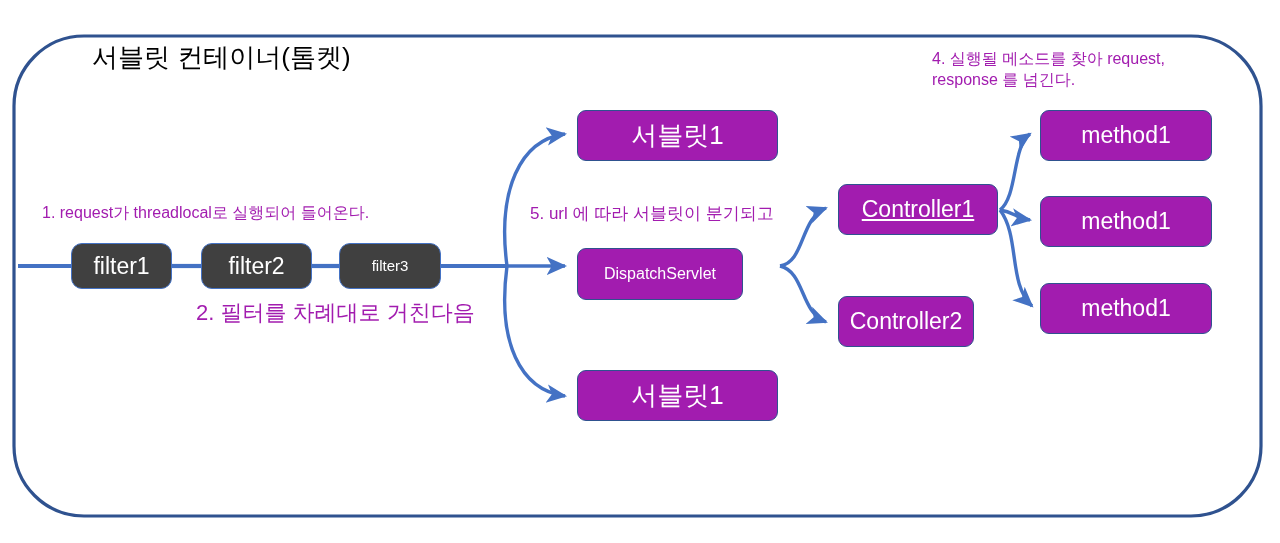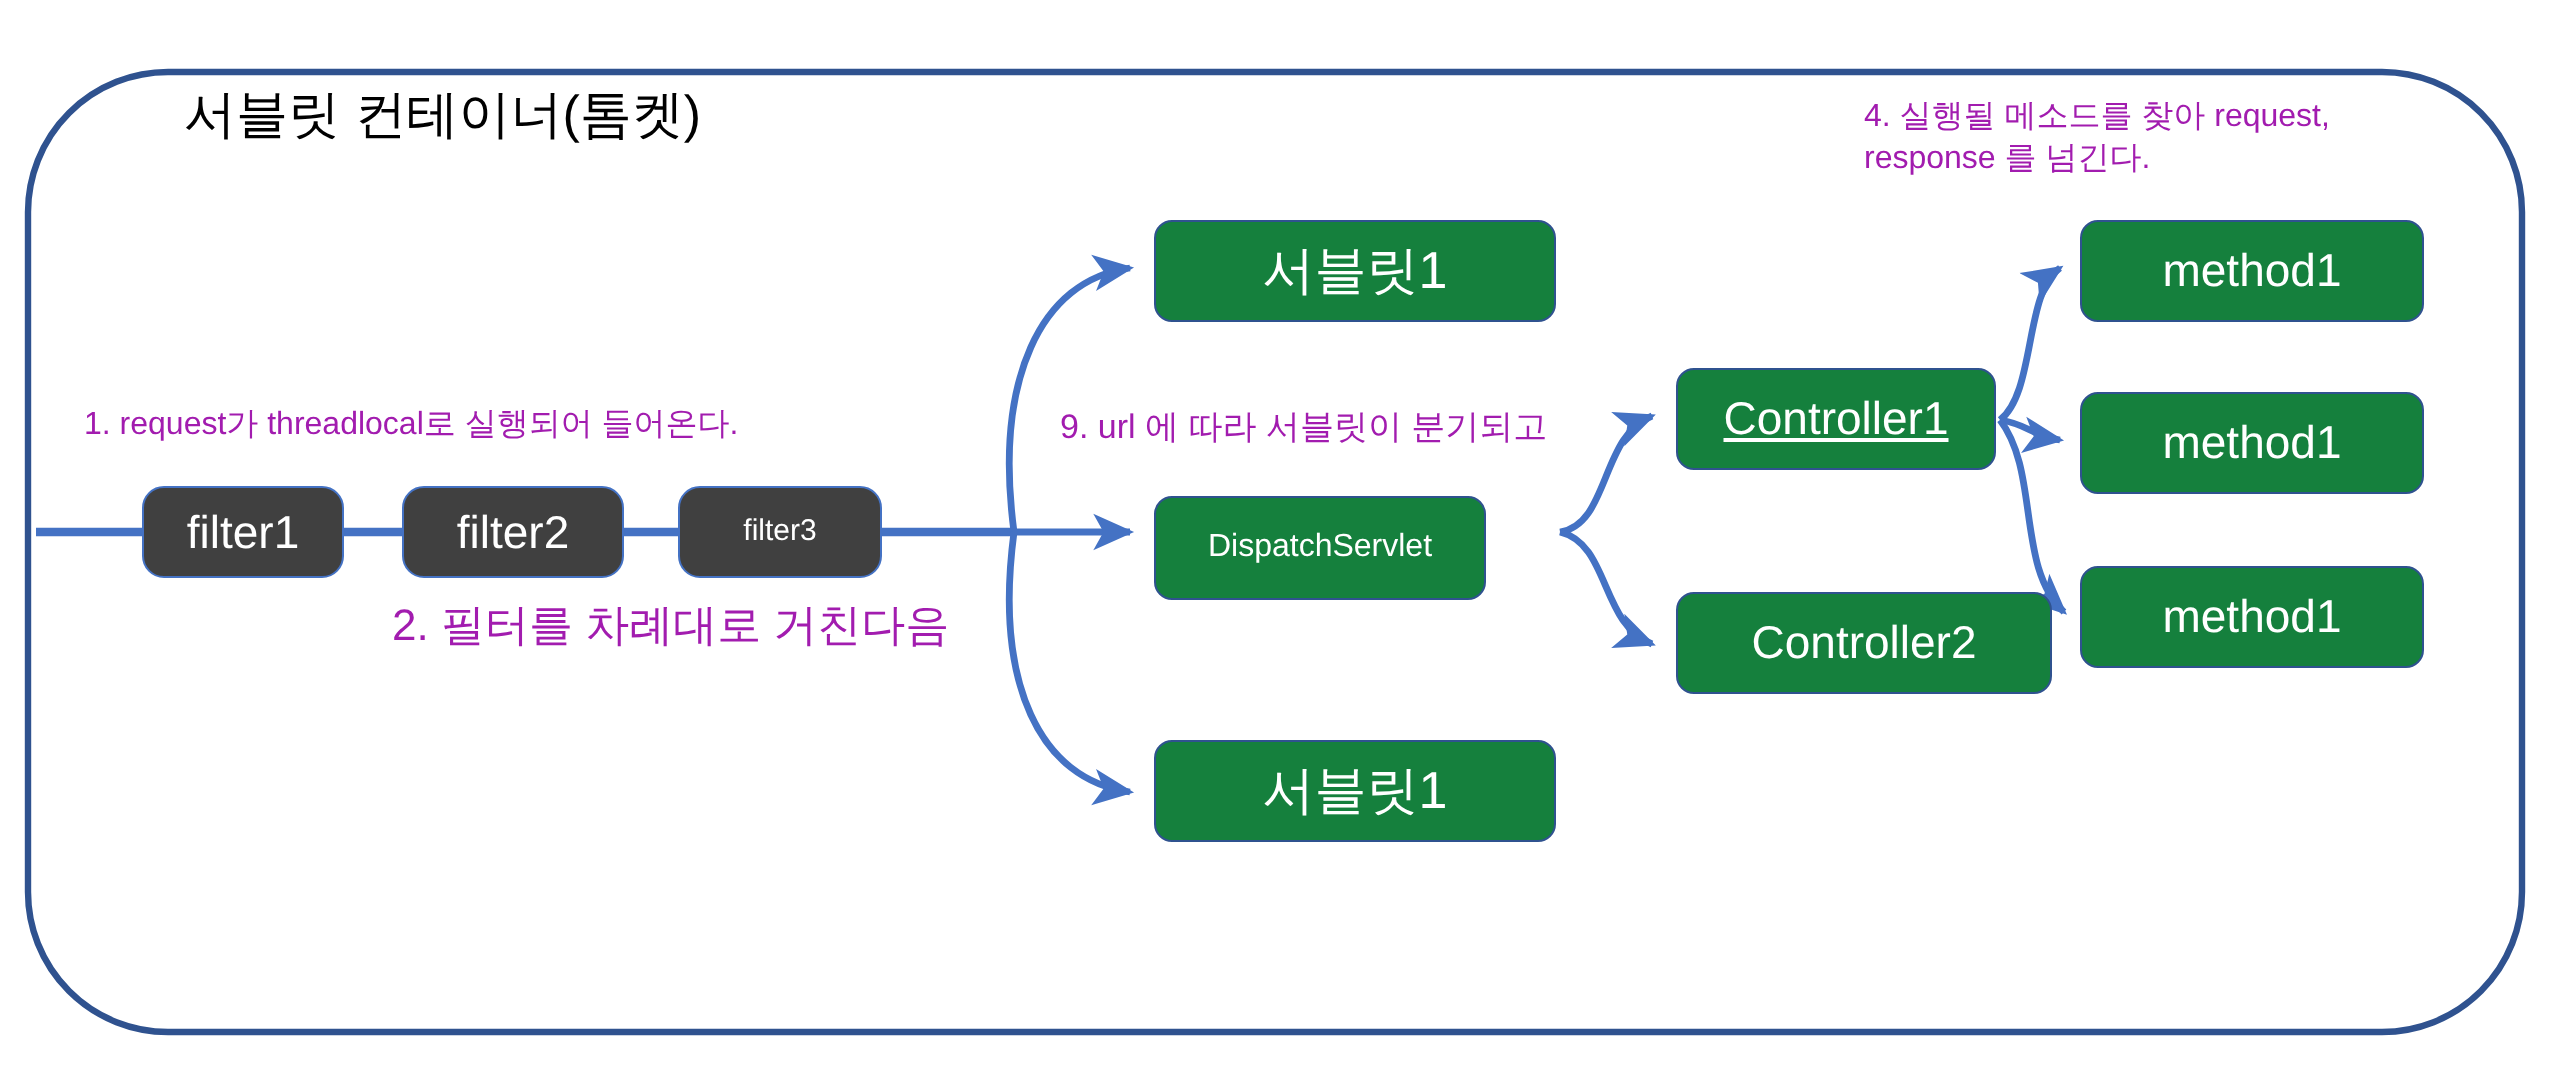--- a/index.html
+++ b/index.html
@@ -32,21 +32,21 @@
     align-items: center;
     justify-content: center;
     border-radius: 9px;
     color: #ffffff;
     text-align: center;
     line-height: 1.05;
     white-space: nowrap;
     z-index: 3;
   }
   .node.green {
-    background: #15803d;
+    background: #a21caf;
     border: 1.6px solid #2F528F;
   }
   .node.blue {
     background: #404040;
     border: 1.4px solid #4472C4;
     border-radius: 11px;
   }
   .label {
     position: absolute;
     color: #a21caf;
@@ -89,21 +89,21 @@
 
     <path d="M1000,210 C1018,196 1012,146 1030,134" fill="none" stroke="#4472C4" stroke-width="3.4" marker-end="url(#arrow)"></path>
     <path d="M1000,210 C1014,212 1016,218 1030,220" fill="none" stroke="#4472C4" stroke-width="3.4" marker-end="url(#arrow)"></path>
     <path d="M1000,210 C1020,236 1008,284 1032,306" fill="none" stroke="#4472C4" stroke-width="3.4" marker-end="url(#arrow)"></path>
   </svg>
 
   <div class="container-title" style="left:92px; top:40px; font-size:26px;">서블릿 컨테이너(톰켓)</div>
 
   <div class="label" style="left:42px; top:202px; font-size:16px;">1. request가 threadlocal로 실행되어 들어온다.</div>
   <div class="label" style="left:196px; top:298px; font-size:22px;">2. 필터를 차례대로 거친다음</div>
-  <div class="label" style="left:530px; top:203px; font-size:17px;">9. url 에 따라 서블릿이 분기되고</div>
+  <div class="label" style="left:530px; top:203px; font-size:17px;">5. url 에 따라 서블릿이 분기되고</div>
   <div class="label" style="left:932px; top:48px; font-size:16px; width:312px;">4. 실행될 메소드를 찾아 request,
 response 를 넘긴다.</div>
 
   <div class="node blue" style="left:71px; top:243px; width:101px; height:46px; font-size:23px;">
     <span>filter1</span>
   </div>
   <div class="node blue" style="left:201px; top:243px; width:111px; height:46px; font-size:23px;">
     <span>filter2</span>
   </div>
   <div class="node blue" style="left:339px; top:243px; width:102px; height:46px; font-size:15px;">
@@ -116,21 +116,21 @@
   <div class="node green" style="left:577px; top:248px; width:166px; height:52px; font-size:16px;">
     <span>DispatchServlet</span>
   </div>
   <div class="node green" style="left:577px; top:370px; width:201px; height:51px; font-size:26px;">
     <span>서블릿1</span>
   </div>
 
   <div class="node green" style="left:838px; top:184px; width:160px; height:51px; font-size:23px;text-decoration:underline;">
     <span>Controller1</span>
   </div>
-  <div class="node green" style="left:838px; top:296px; width:188px; height:51px; font-size:23px;">
+  <div class="node green" style="left:838px; top:296px; width:136px; height:51px; font-size:23px;">
     <span>Controller2</span>
   </div>
 
   <div class="node green" style="left:1040px; top:110px; width:172px; height:51px; font-size:23px;">
     <span>method1</span>
   </div>
   <div class="node green" style="left:1040px; top:196px; width:172px; height:51px; font-size:23px;">
     <span>method1</span>
   </div>
   <div class="node green" style="left:1040px; top:283px; width:172px; height:51px; font-size:23px;">

